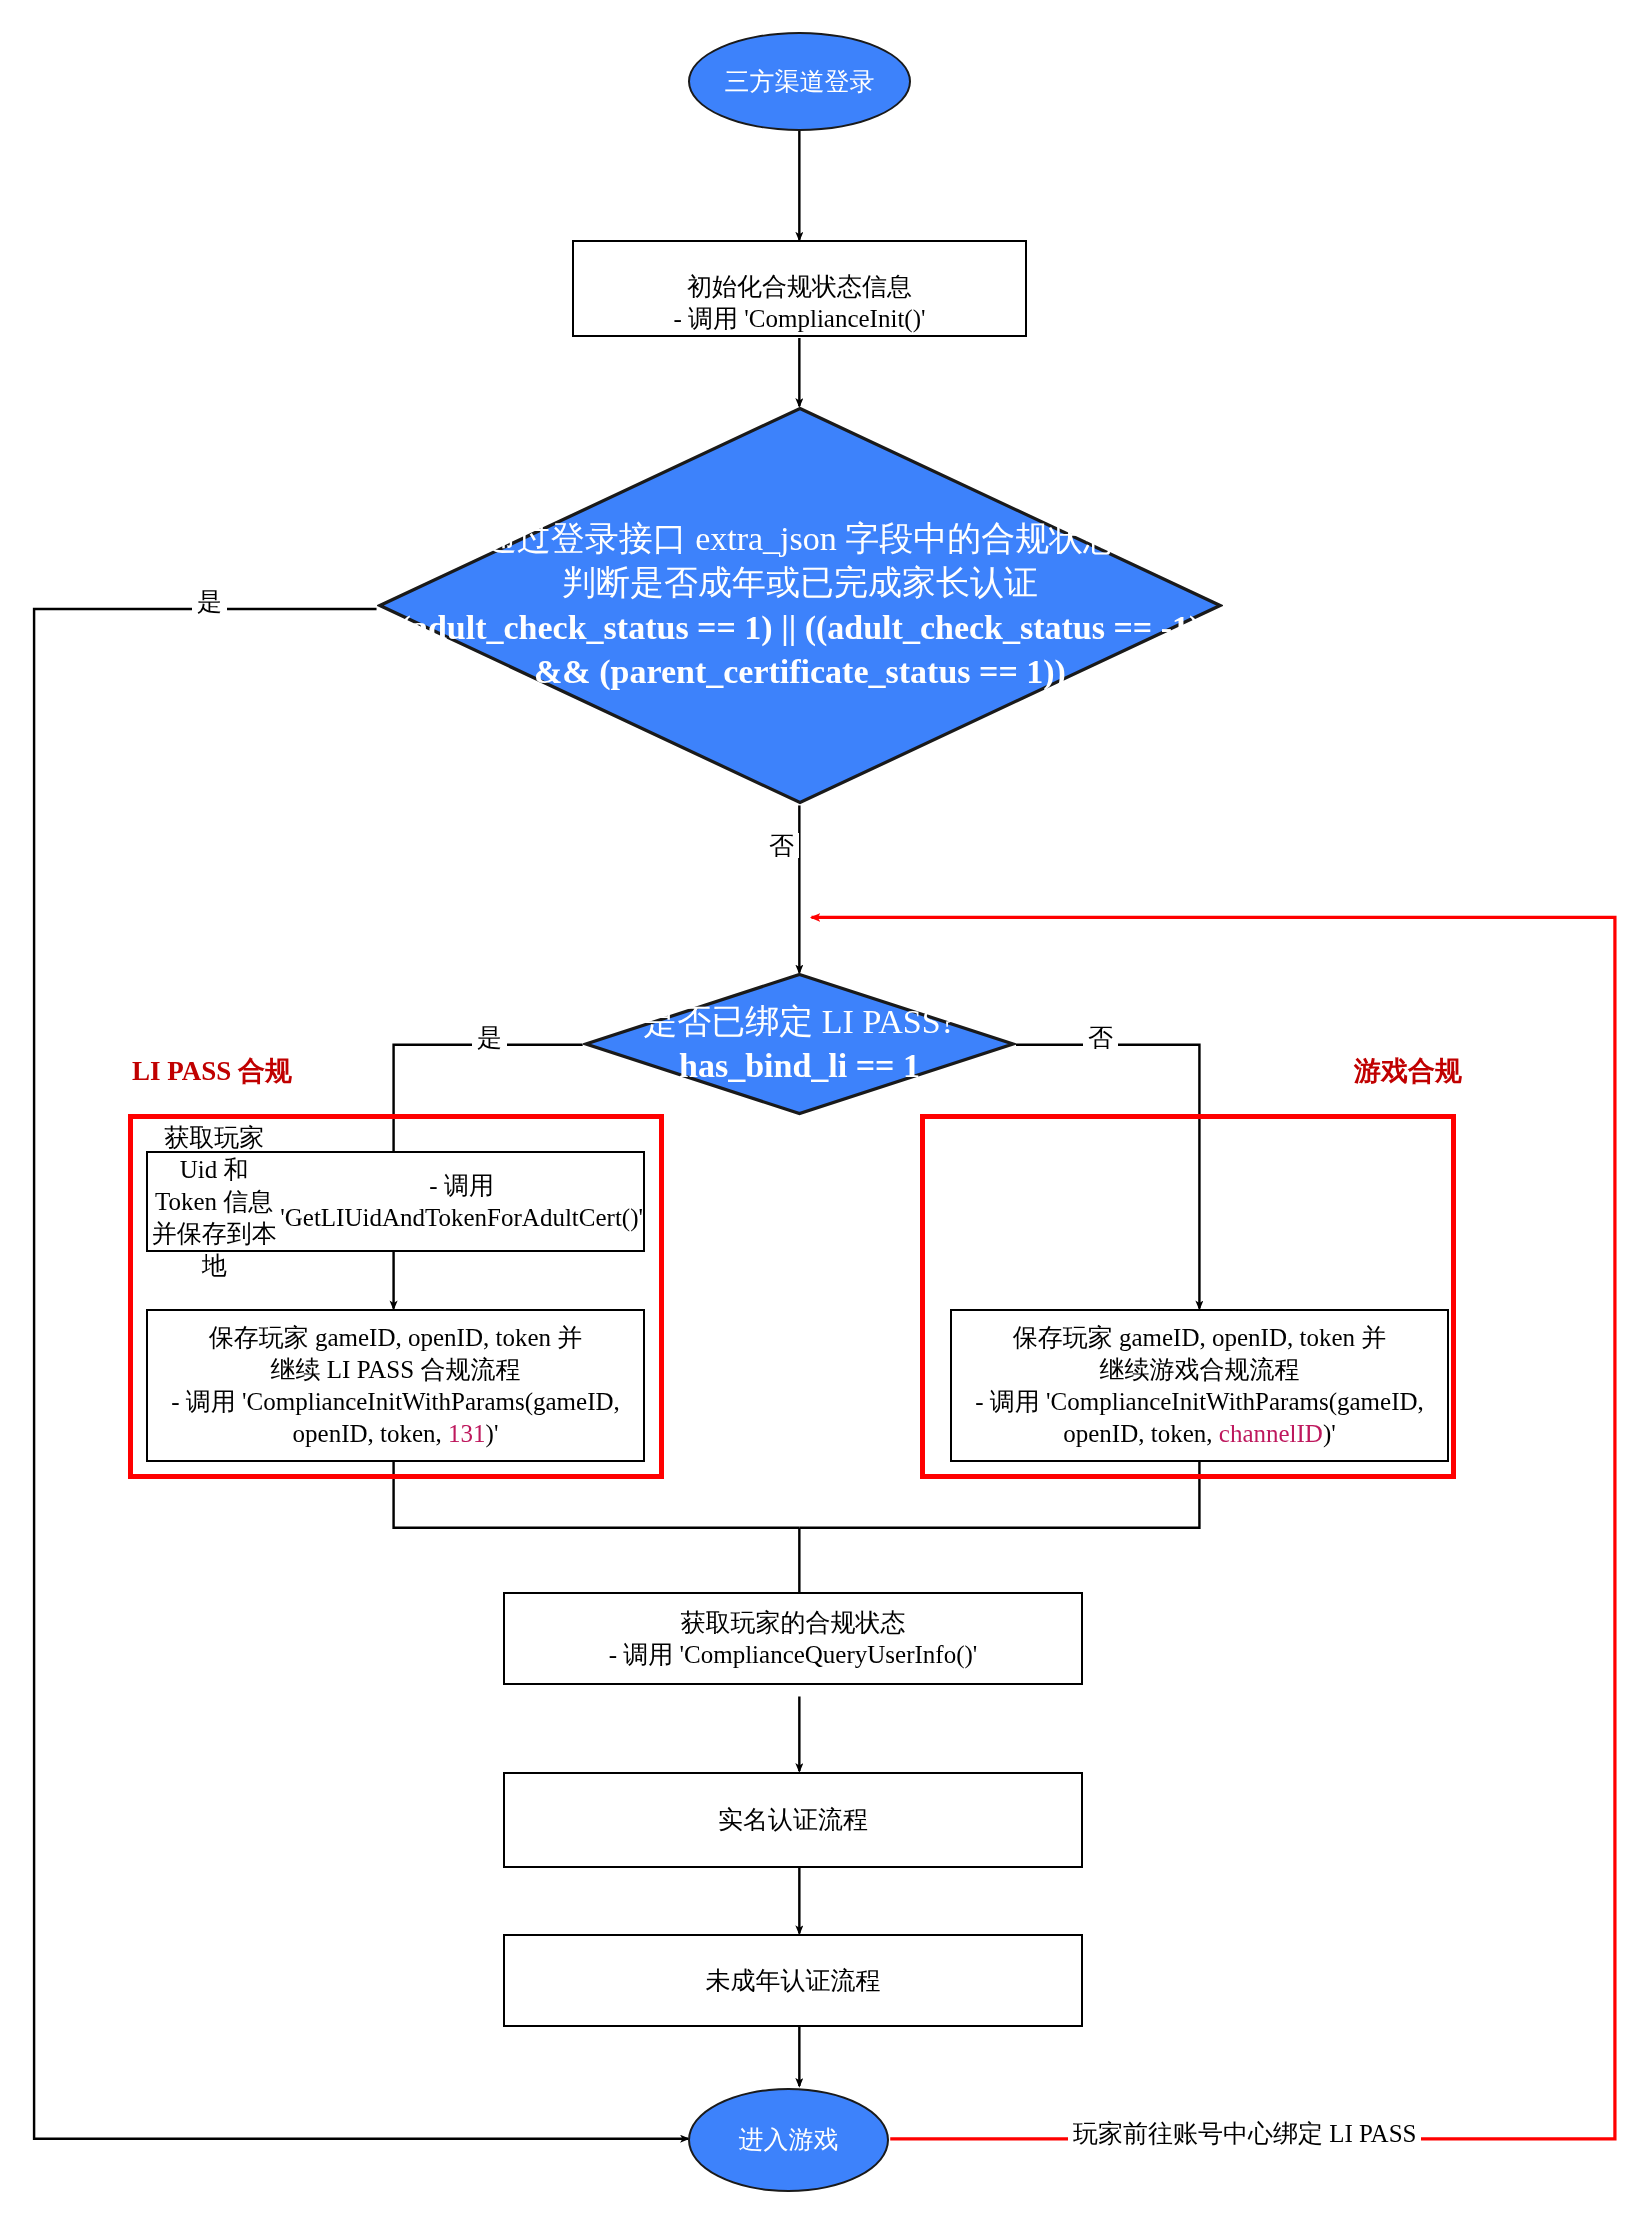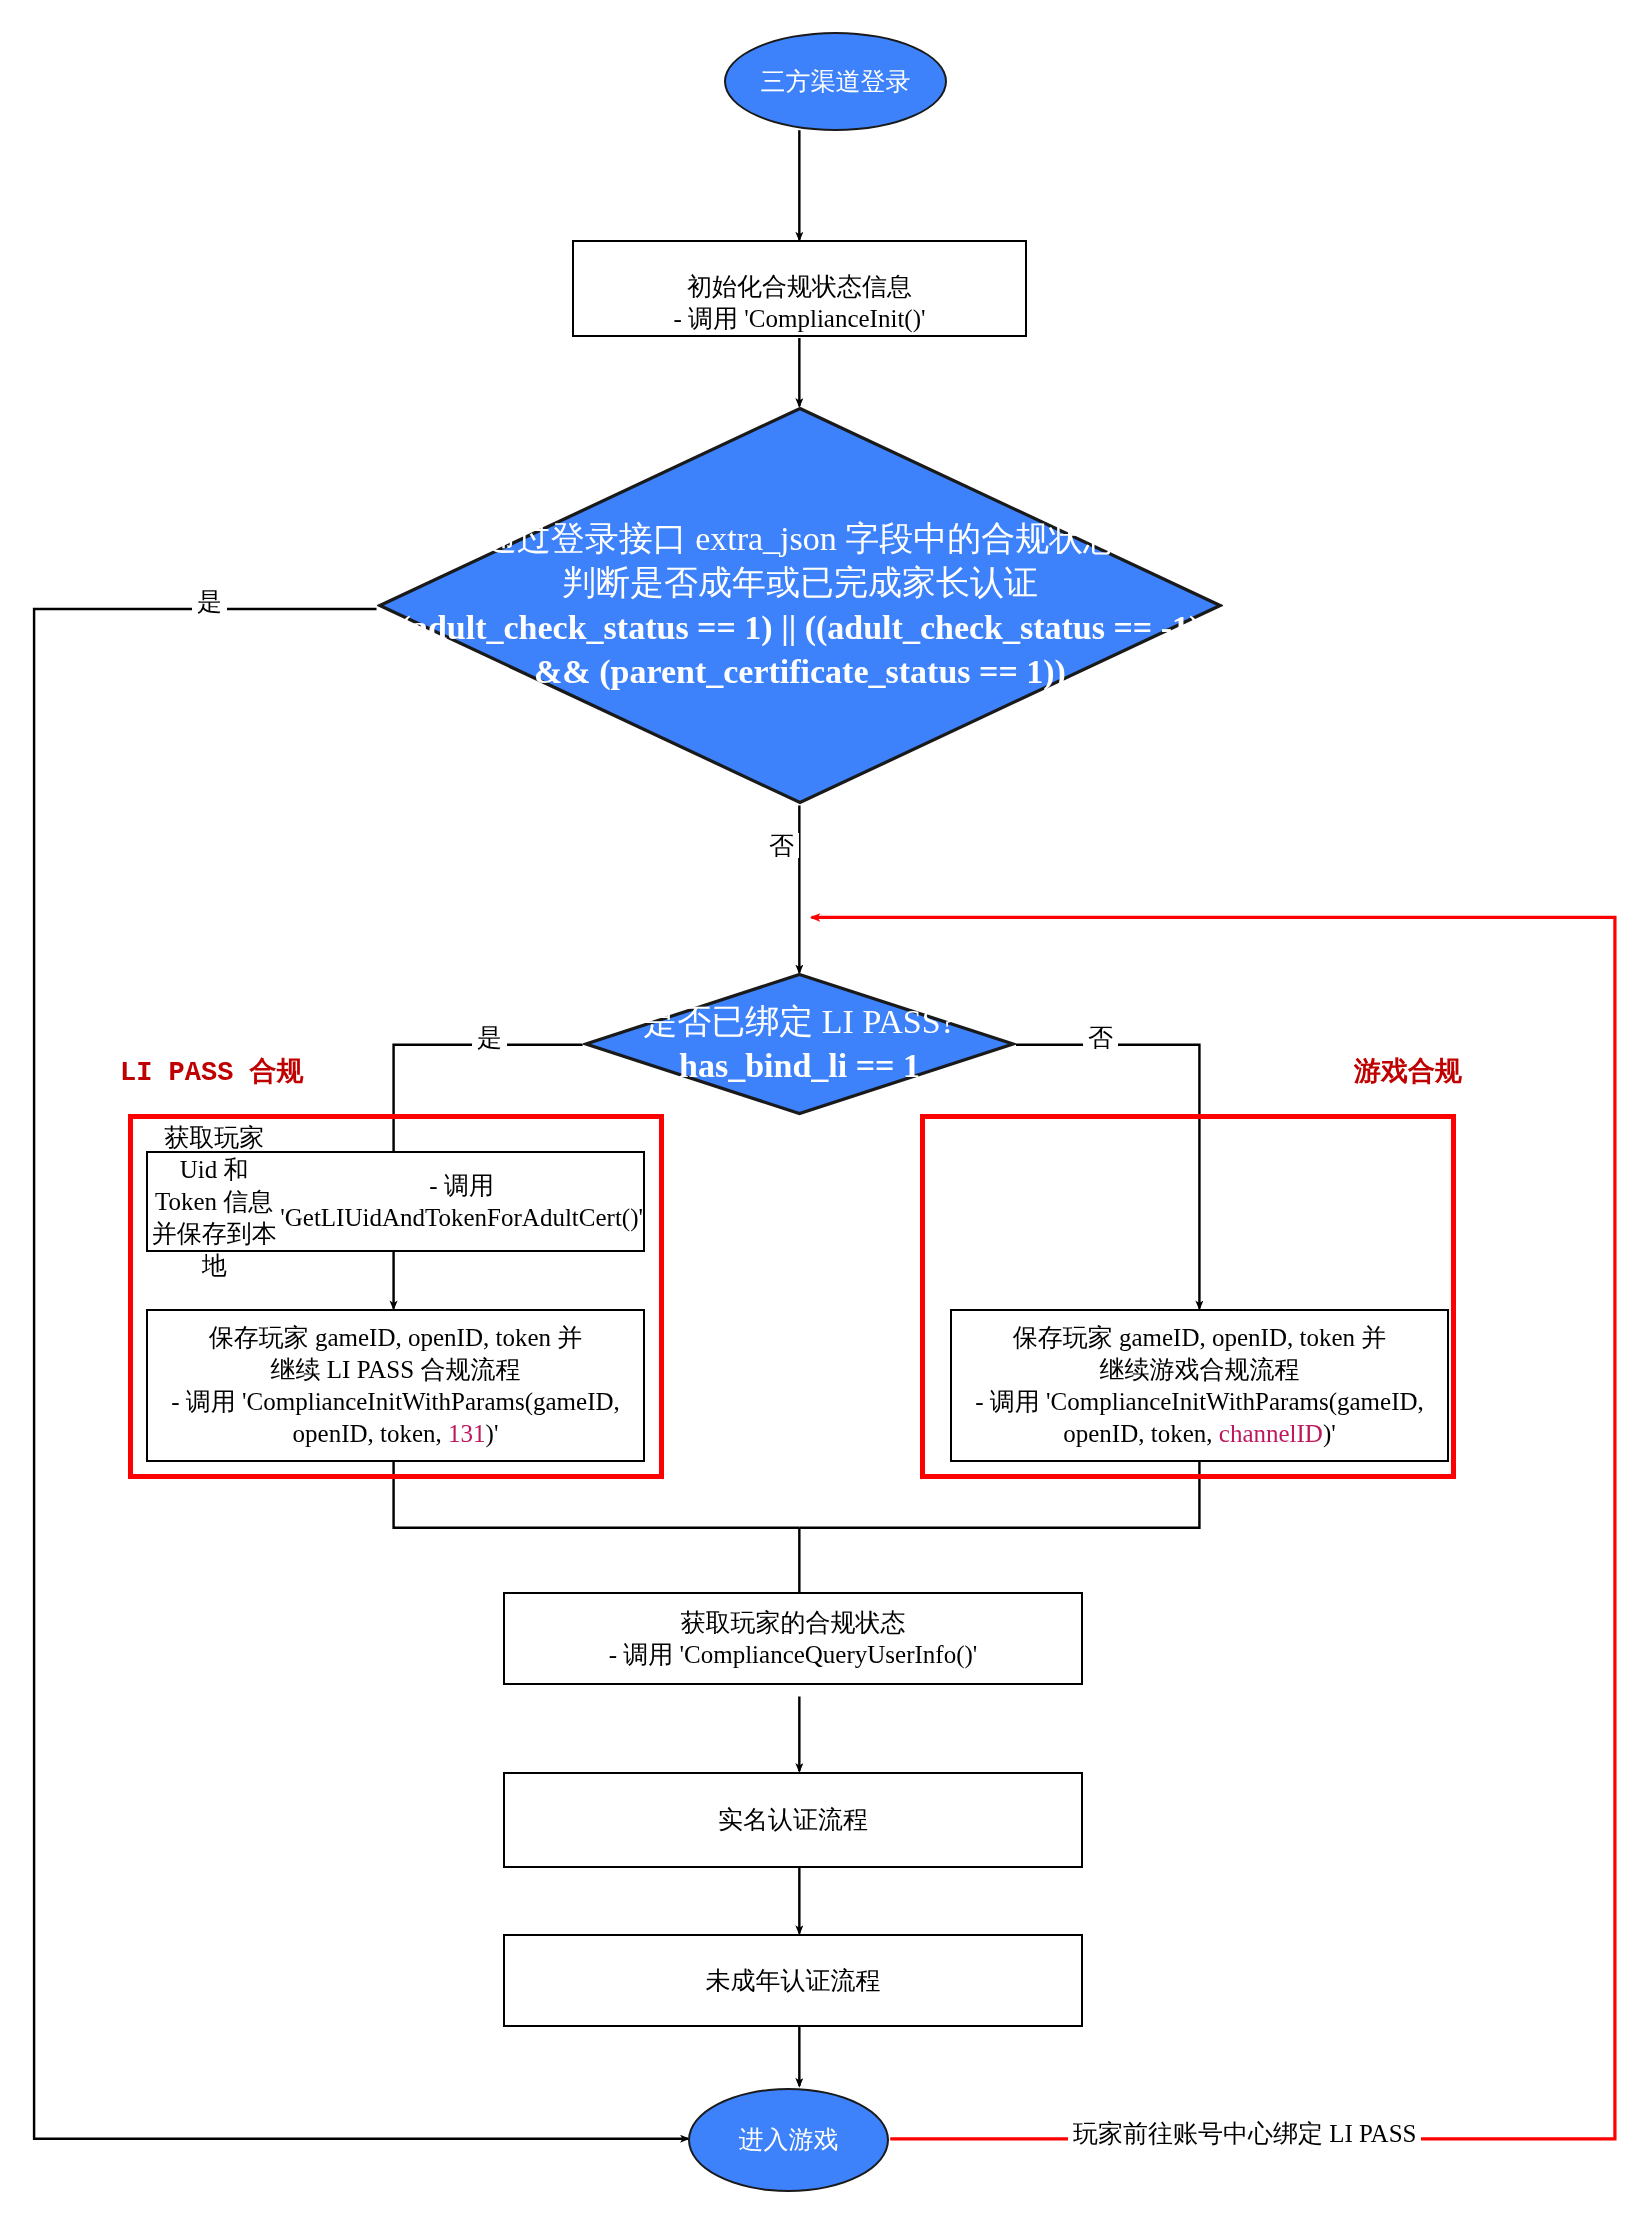--- a/index.html
+++ b/index.html
@@ -145,21 +145,21 @@
 
       <path d="M985,2496 L985,2570" marker-end="url(#arrowBlack)"></path>
     </g>
 
     <g stroke="#ff0000" stroke-width="4" fill="none">
 
       <path d="M1097,2635 L1990,2635 L1990,1130 L1000,1130" marker-end="url(#arrowRed)"></path>
     </g>
   </svg>
 
-  <div class="node term" style="left:724px; top:32px; width:223px; height:99px;">
+  <div class="node term" style="left:688px; top:32px; width:223px; height:99px;">
     <span>三方渠道登录</span>
   </div>
 
   <div class="node proc" style="left:572px; top:240px; width:455px; height:97px; flex-direction:column;justify-content:flex-end;">
     <span>初始化合规状态信息</span>
     <span>- 调用 'ComplianceInit()'</span>
   </div>
 
   <div class="decision-wrap" style="left:377px; top:406px; width:846px; height:399px;">
     <svg class="dshape" width="846" height="399" viewBox="0 0 1042 492">
@@ -187,21 +187,21 @@
         <div>是否已绑定 LI PASS?</div>
         <div class="bold">has_bind_li == 1</div>
       </div>
     </div>
   </div>
 
   <div class="edge-label" style="left:472px; top:1025px;">是</div>
   <div class="edge-label" style="left:1083px; top:1025px;">否</div>
 
   <div class="group-box" style="left:128px; top:1114px; width:536px; height:365px;"></div>
-  <div class="group-label" style="left:120px; top:1053px;font-family:Liberation Mono, monospace;">LI PASS 合规</div>
+  <div class="group-label" style="left:132px; top:1053px;">LI PASS 合规</div>
 
   <div class="node proc" style="left:146px; top:1151px; width:499px; height:101px; flex-direction:row;">
     <span>获取玩家 Uid 和 Token 信息并保存到本地</span>
     <span>- 调用 'GetLIUidAndTokenForAdultCert()'</span>
   </div>
 
   <div class="node proc" style="left:146px; top:1309px; width:499px; height:153px; flex-direction:column;">
     <span>保存玩家 gameID, openID, token 并</span>
     <span>继续 LI PASS 合规流程</span>
     <span>- 调用 'ComplianceInitWithParams(gameID,</span>

